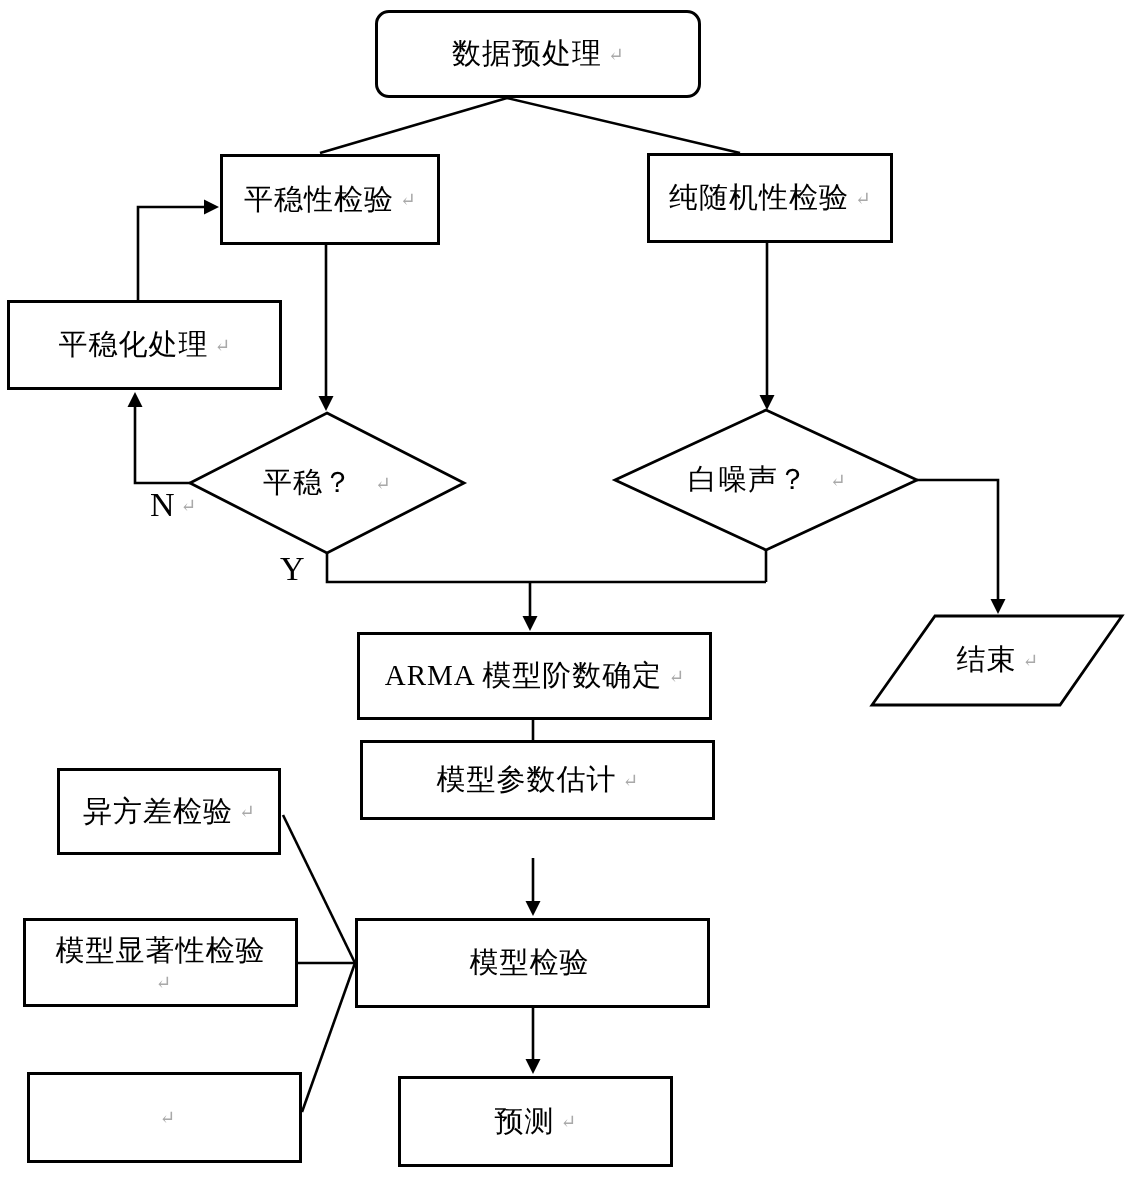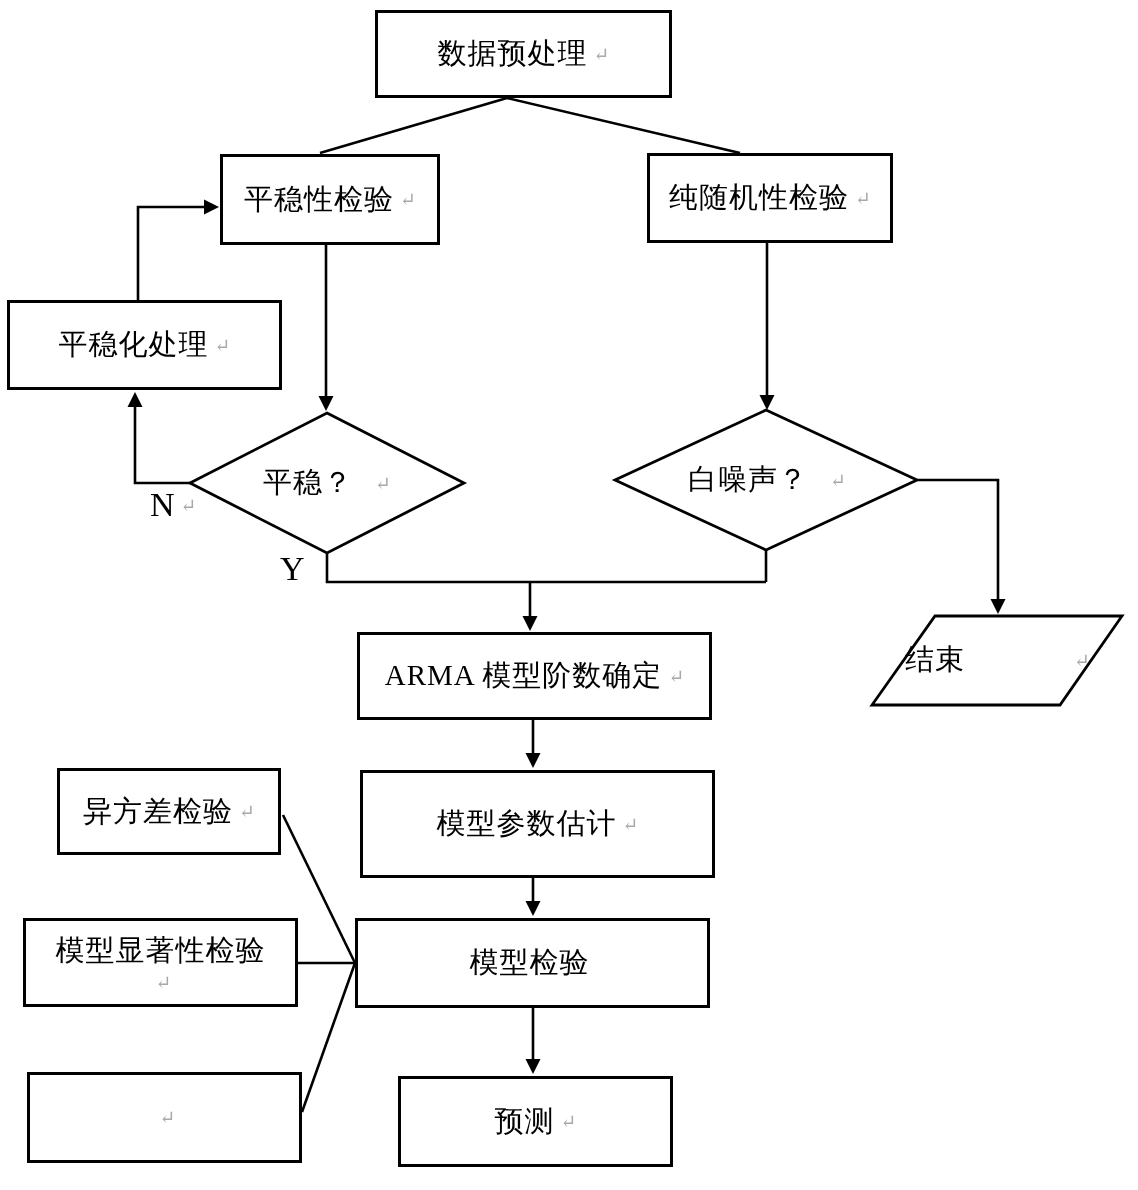--- a/index.html
+++ b/index.html
@@ -7,35 +7,35 @@
           font-family:"Liberation Serif","DejaVu Serif",serif;color:#000;}
   #wires{position:absolute;left:0;top:0;z-index:1;}
   .node{position:absolute;z-index:2;box-sizing:border-box;border:3px solid #000;background:#fff;
         display:flex;align-items:center;justify-content:center;font-size:29px;letter-spacing:1px;white-space:nowrap;}
   .floating{position:absolute;z-index:2;display:flex;align-items:center;justify-content:center;
         font-size:29px;letter-spacing:1px;white-space:nowrap;background:transparent;}
   .mark{font-size:19px;color:#a9a9a9;margin-left:6px;letter-spacing:0;}
   .mark.gap{margin-left:22px;}
   .branch{position:absolute;z-index:2;font-size:34px;display:flex;align-items:center;}
   
-  #n-preprocess {left:375px;top:10px;  width:297px;height:88px;}
+  #n-preprocess {left:375px;top:10px;  width:326px;height:88px;border-radius:14px;}
   #n-stationarity{left:220px;top:154px;width:220px;height:91px;}
   #n-randomness {left:647px;top:153px;width:246px;height:90px;}
   #n-stationarize{left:7px;  top:300px;width:275px;height:90px;}
   #n-arma       {left:357px;top:632px;width:355px;height:88px;text-align:right;}
-  #n-estimate   {left:360px;top:770px;width:355px;height:108px;}
+  #n-estimate   {left:360px;top:740px;width:355px;height:80px;}
   #n-hetero     {left:57px; top:768px;width:224px;height:87px;}
   #n-modelsig   {left:23px; top:918px;width:275px;height:89px;flex-direction:column;}
   #n-modelcheck {left:355px;top:918px;width:355px;height:90px;}
   #n-paramsig   {left:27px; top:1072px;width:275px;height:91px;}
   #n-forecast   {left:398px;top:1076px;width:275px;height:91px;}
   
   #l-stationary {left:207px;top:455px;width:240px;height:56px;}
   #l-whitenoise {left:632px;top:452px;width:270px;height:56px;}
-  #l-end        {left:905px;top:632px;width:185px;height:56px;justify-content:space-between;}
+  #l-end        {left:905px;top:632px;width:185px;height:56px;}
   #l-no {left:150px;top:486px;}
   #l-yes{left:280px;top:550px;}
 </style>
 </head>
 <body>
 
 <div id="canvas">
 
   <svg id="wires" width="1138" height="1190" viewBox="0 0 1138 1190">
     <g stroke="#000" stroke-width="2.6" fill="none">

